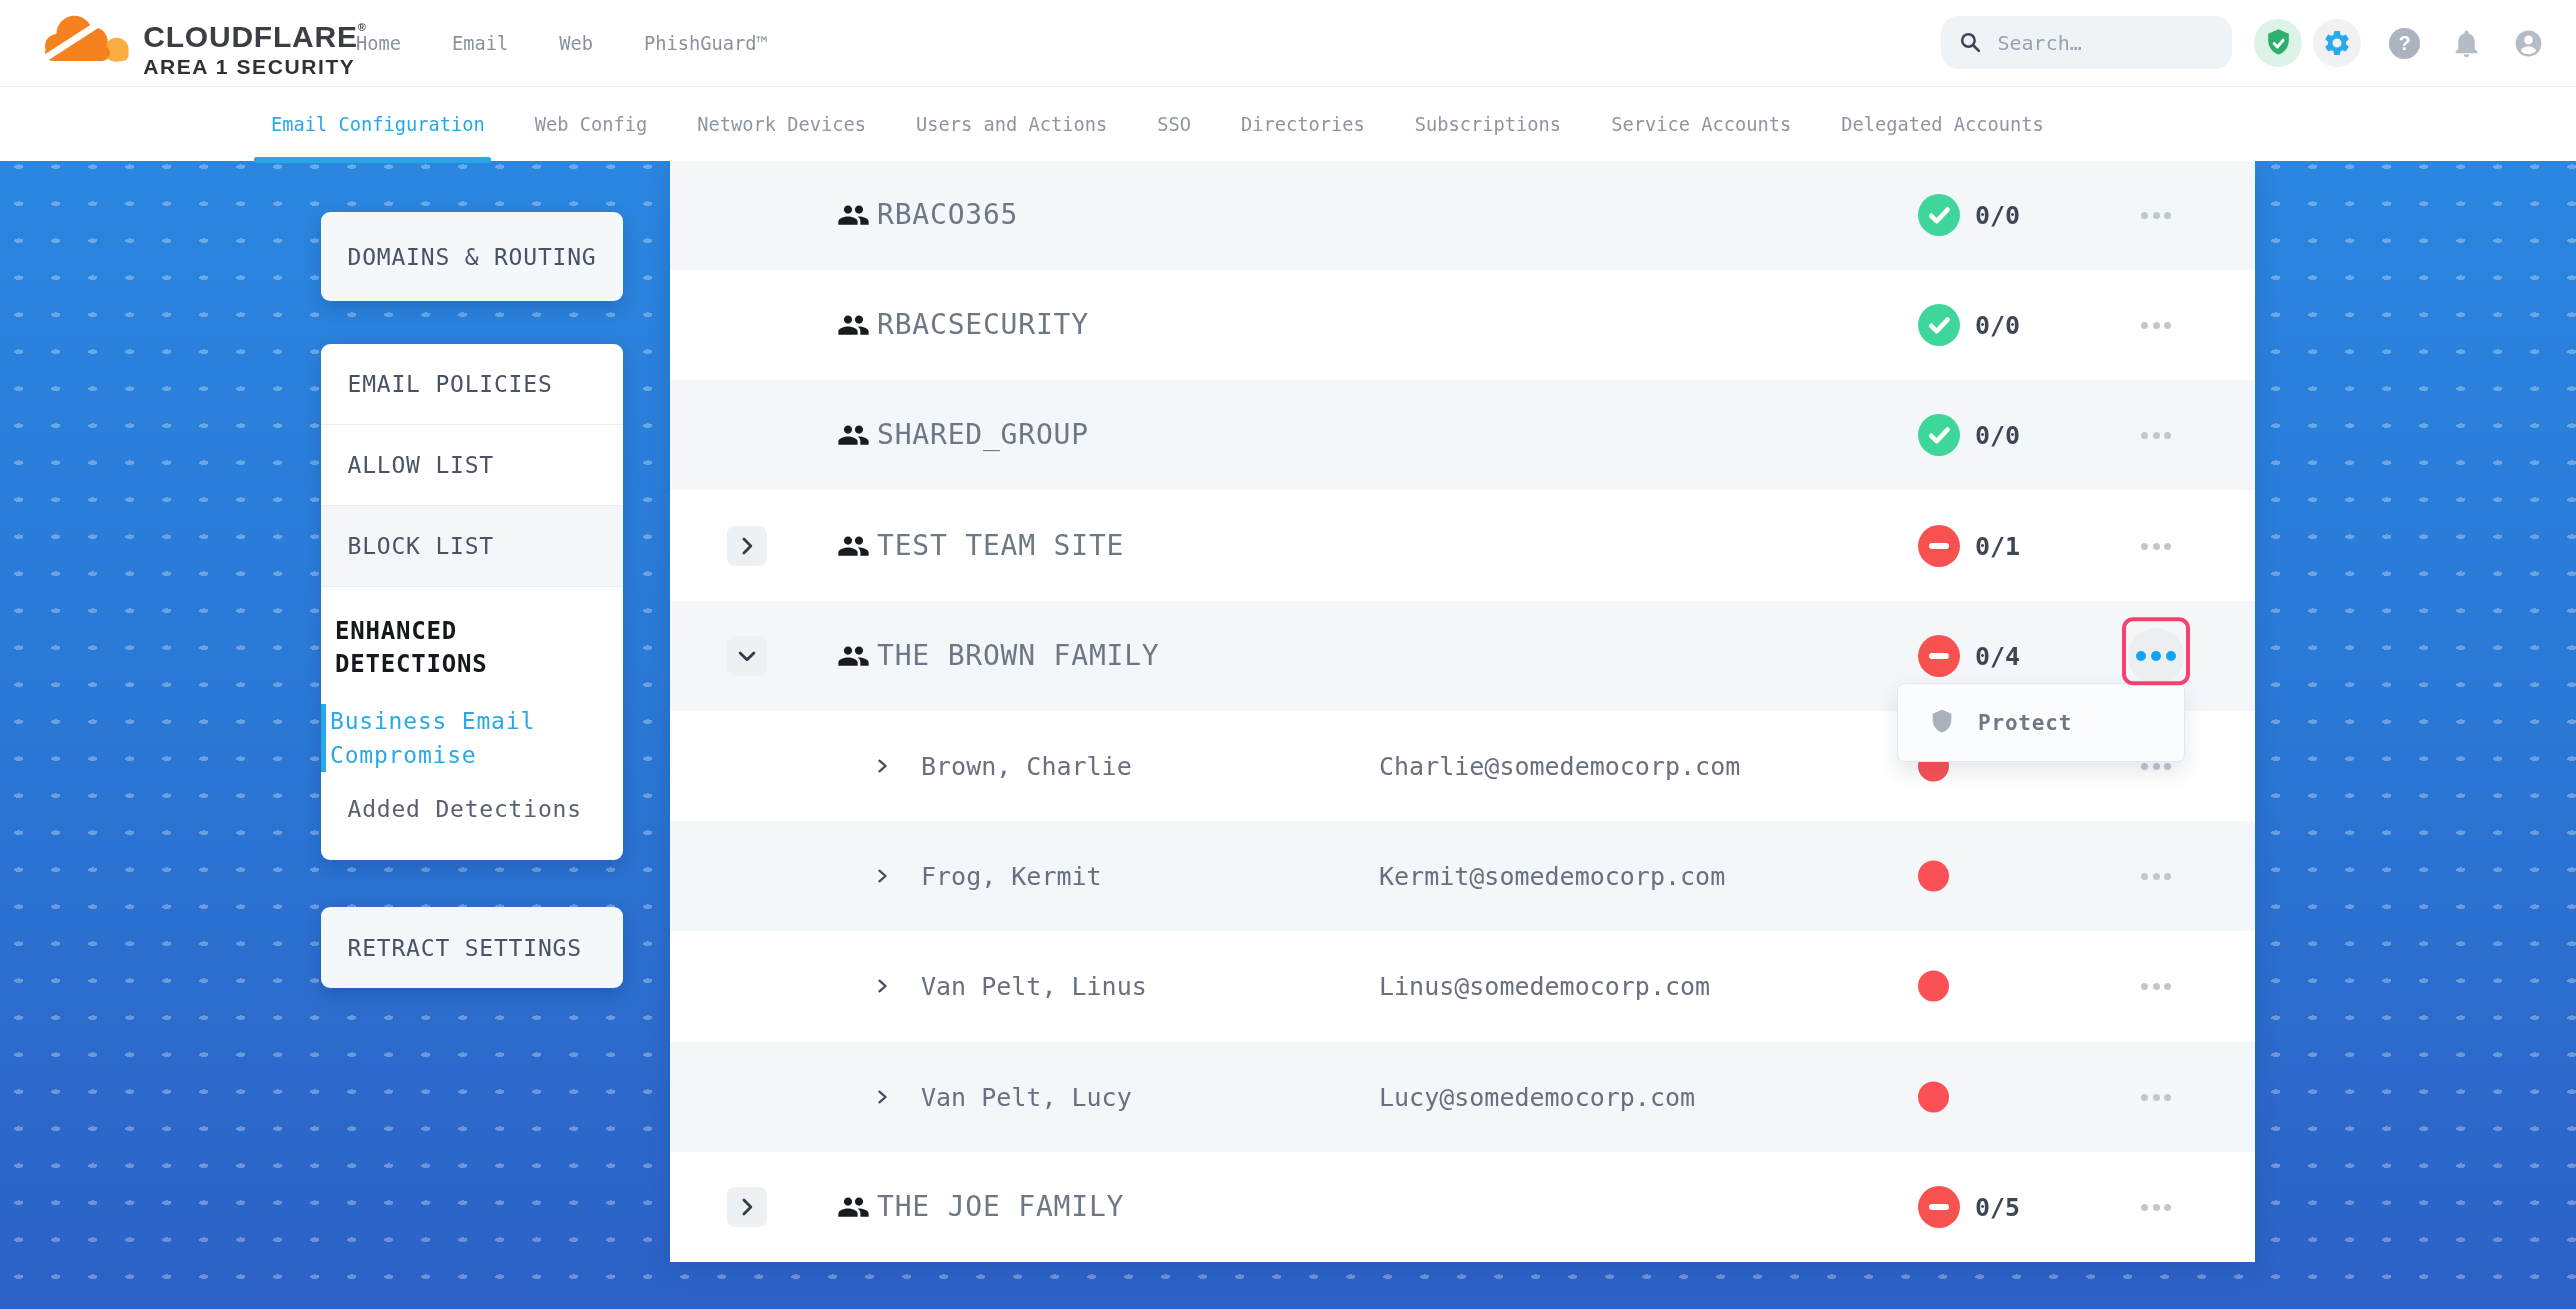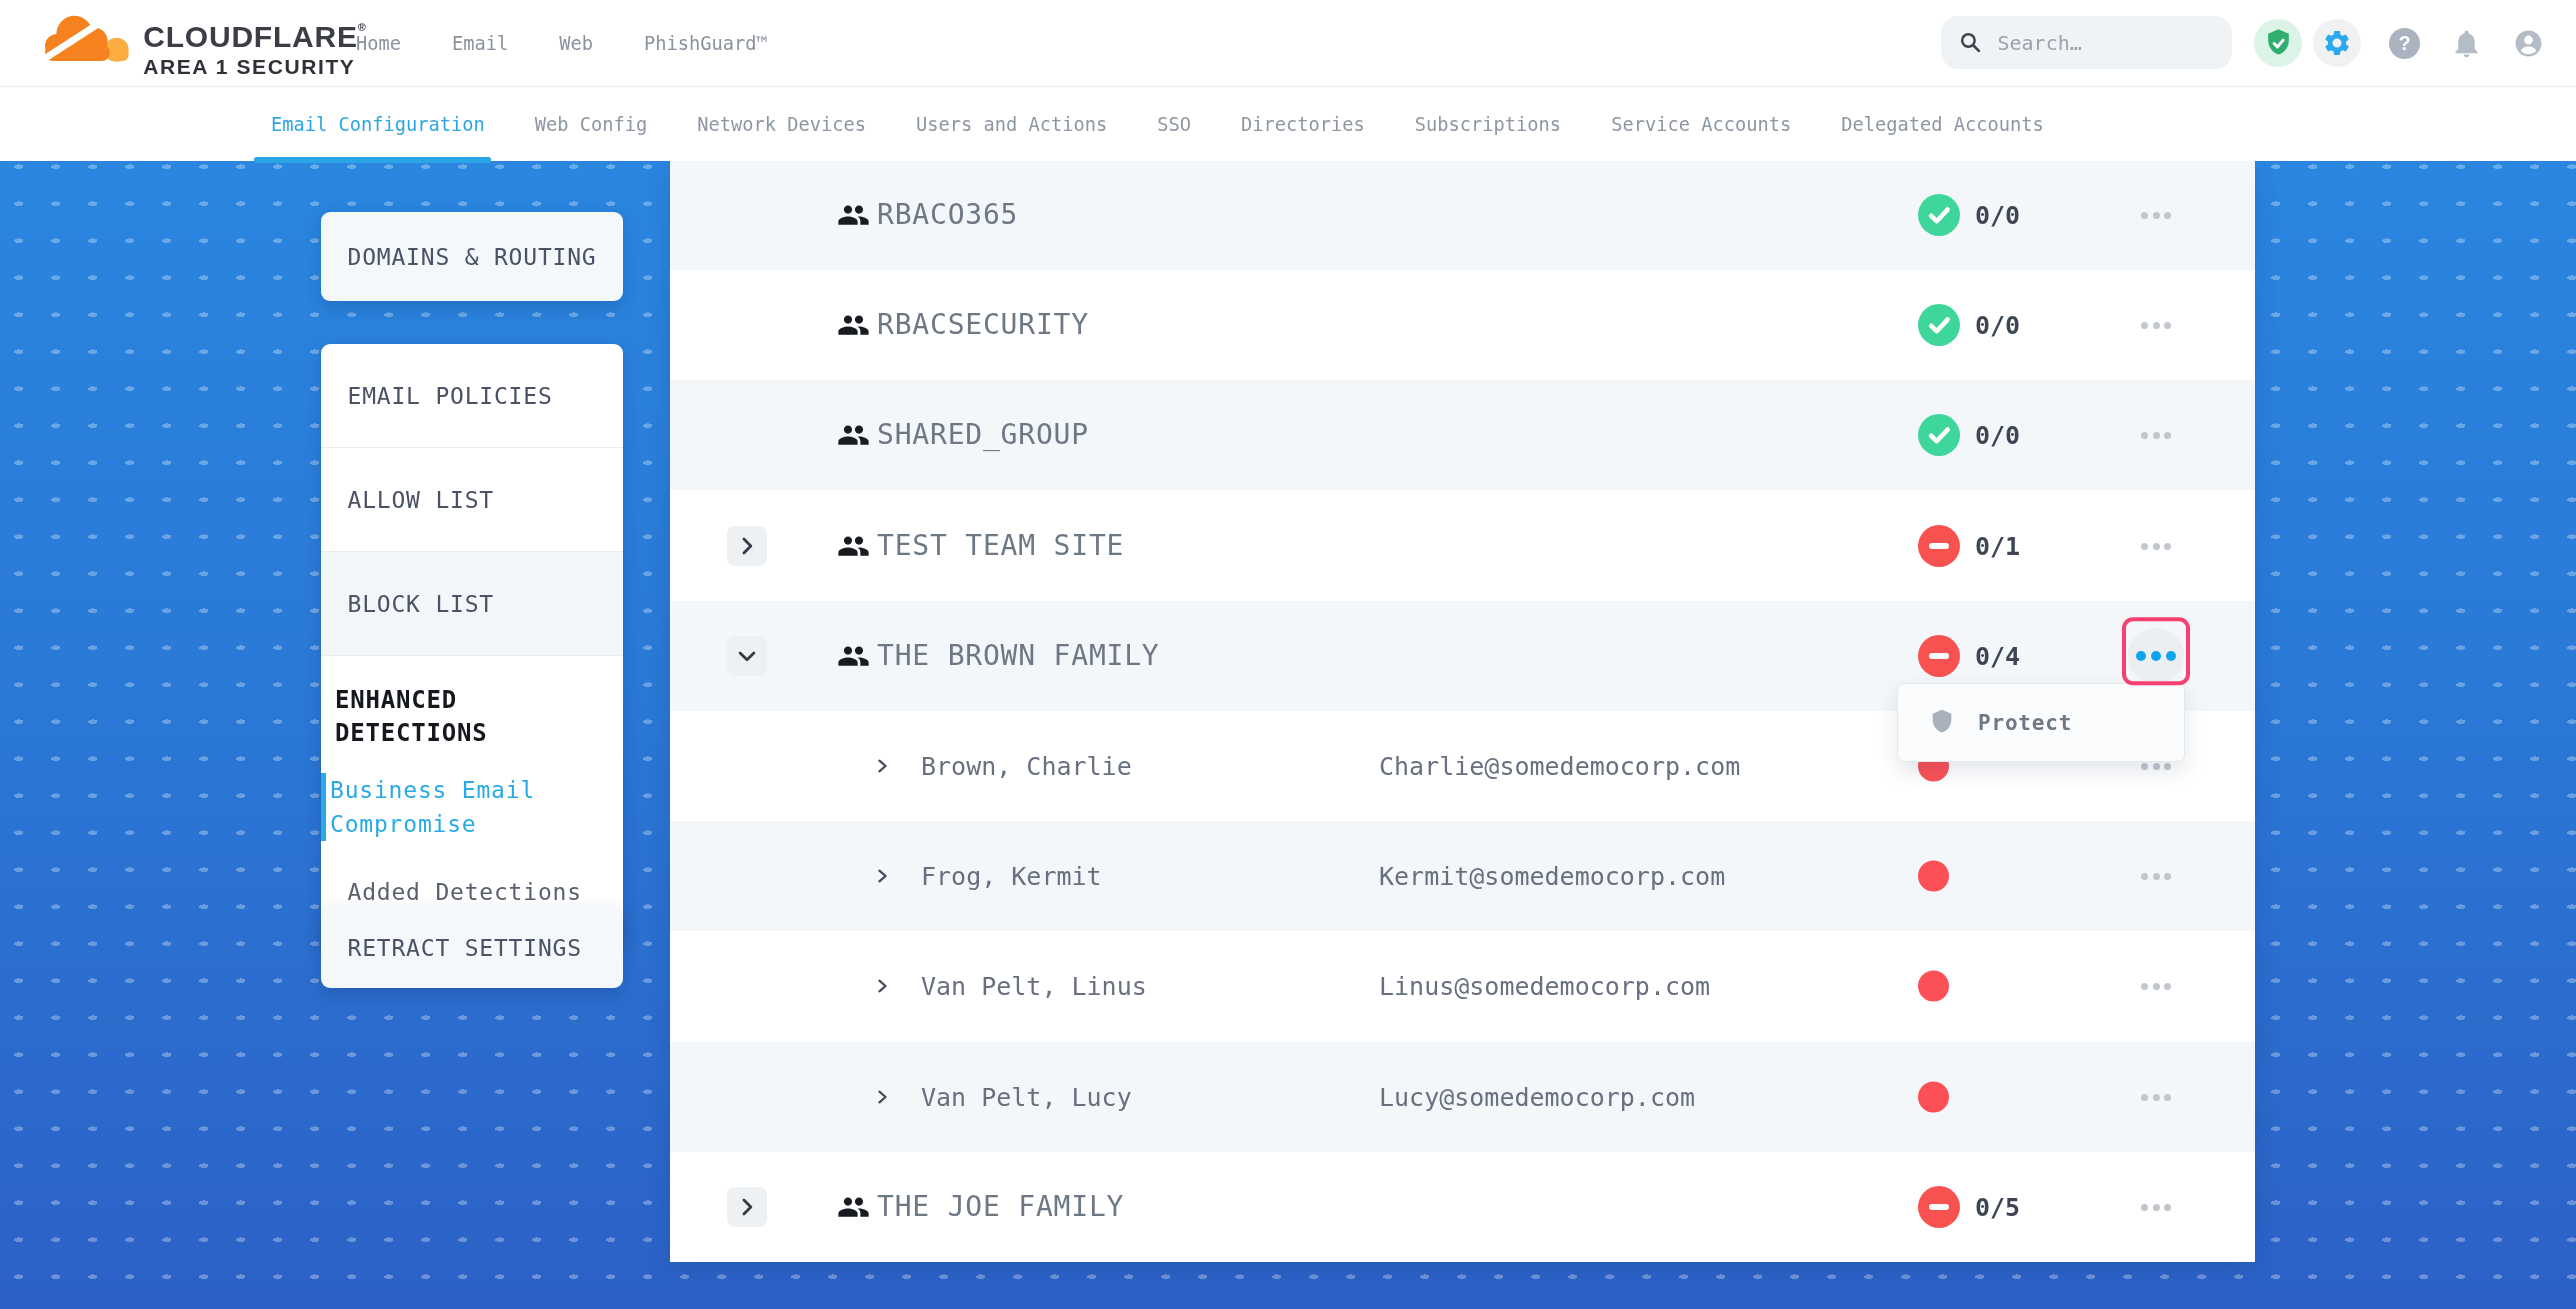--- a/index.html
+++ b/index.html
@@ -35,29 +35,29 @@
   
   .subnav{position:absolute;left:0;top:86px;width:2576px;height:75px;background:#fff;border-top:1.6px solid #eaeef1;box-sizing:border-box;z-index:25;display:flex;align-items:stretch;padding-left:271px;gap:50px}
   .tab{display:flex;align-items:center;font-size:18.7px;color:#8d96a1;position:relative;cursor:pointer;white-space:nowrap}
   .tab.active{color:#2aa6e6}
   .tab.active::after{content:"";position:absolute;left:-17px;right:-6.2px;bottom:-1.6px;height:5.4px;background:#2aa6e6;border-radius:2.3px}
   
   .card{position:absolute;left:321px;width:302px;border-radius:9px;overflow:hidden;box-shadow:0 6.2px 17px rgba(0,30,80,.18);font-size:23px;color:#4a5265;letter-spacing:0.8px}
   .card1{top:212px;height:89px;background:#f5f8fa}
   .card2{top:344px;background:#fff}
   .card3{top:907px;height:81px;background:#f5f8fa}
-  .sb-item{height:104px;display:flex;align-items:center;padding:0 26.5px;cursor:pointer;box-sizing:border-box}
+  .sb-item{height:81px;display:flex;align-items:center;padding:0 26.5px;cursor:pointer;box-sizing:border-box}
   .sb-item.single{height:100%}
   .sb-item.divided{border-bottom:1.6px solid #e9edf0}
   .sb-item.tinted{background:#f3f7f9}
   .sb-block{padding:28px 26.5px 36px 0}
   .sb-heading{font-weight:bold;color:#15181d;font-size:24px;line-height:33px;padding-left:14px;letter-spacing:0.8px}
   .sb-sub{line-height:34px;padding-left:26.5px;margin-top:23px;cursor:pointer}
   .sb-sub.active{border-left:5.4px solid #27aae6;padding-left:4px;color:#27aae6}
-  .sb-sub.plain{color:#59606e;margin-top:36px;line-height:30px}
+  .sb-sub.plain{color:#59606e;margin-top:22px;line-height:30px}
   
   .table{position:absolute;left:670px;top:160px;width:1585px;height:1102px;background:#fff;box-shadow:0 4.7px 23px rgba(5,40,90,.16)}
   .row{position:absolute;left:0;width:100%;height:111px}
   .row.alt{background:#f3f7fa}
   .cell{position:absolute;top:50%;transform:translateY(-50%);line-height:1}
   .expander{left:57px;width:40px;height:40px;background:#eef1f3;border:0;border-radius:7.8px;cursor:pointer;padding:0;display:flex;align-items:center;justify-content:center}
   .expander svg{width:40px;height:40px}
   .gicon{left:167px;width:33px;height:33px}
   .gicon svg{width:33px;height:33px}
   .gname{left:207px;font-size:28px;color:#6e7885;letter-spacing:0.8px;white-space:nowrap}

